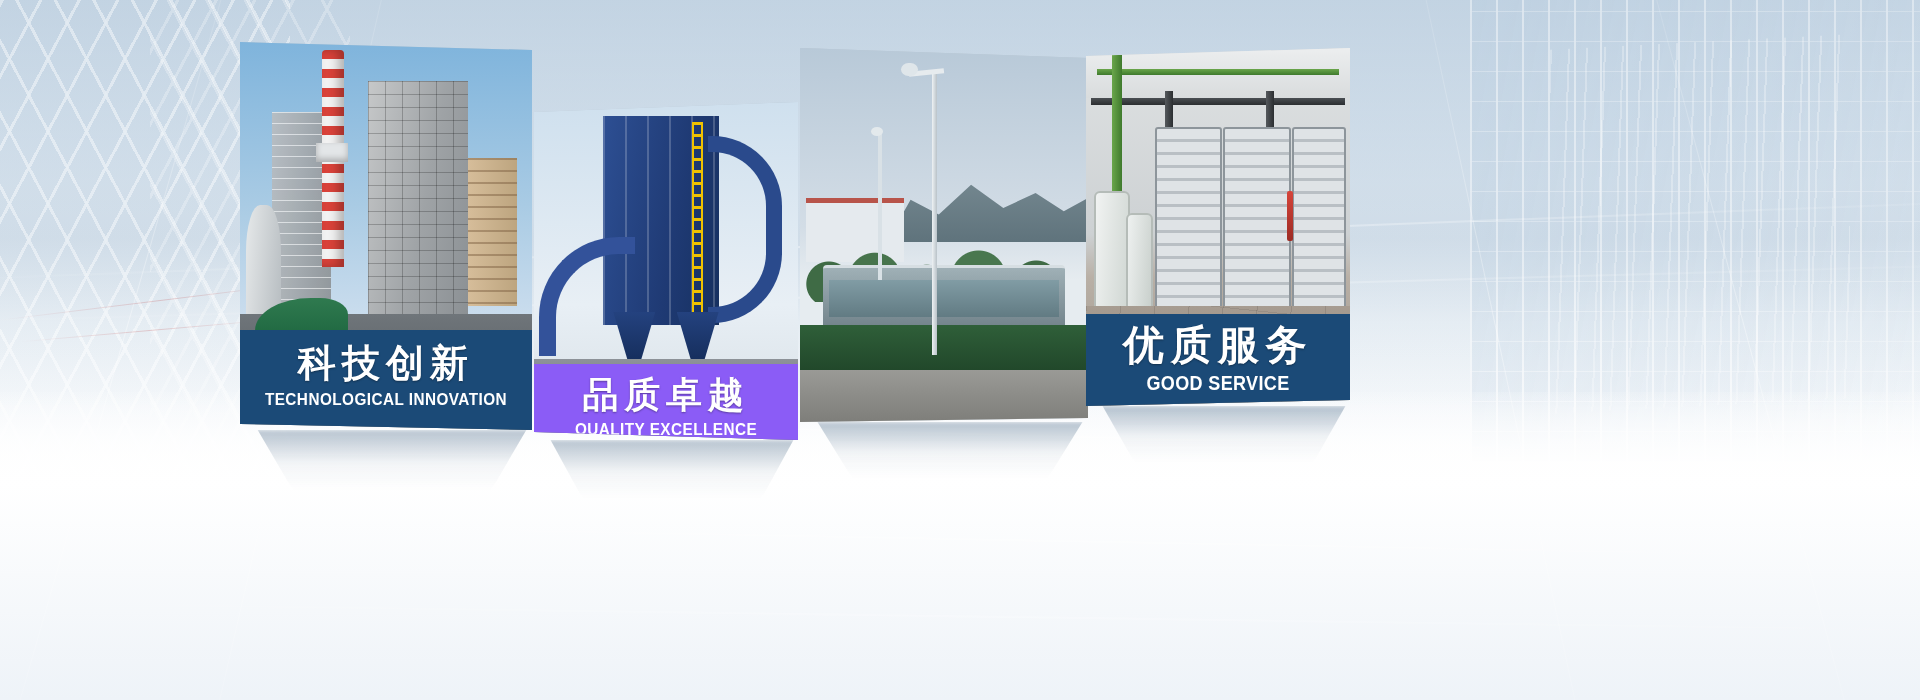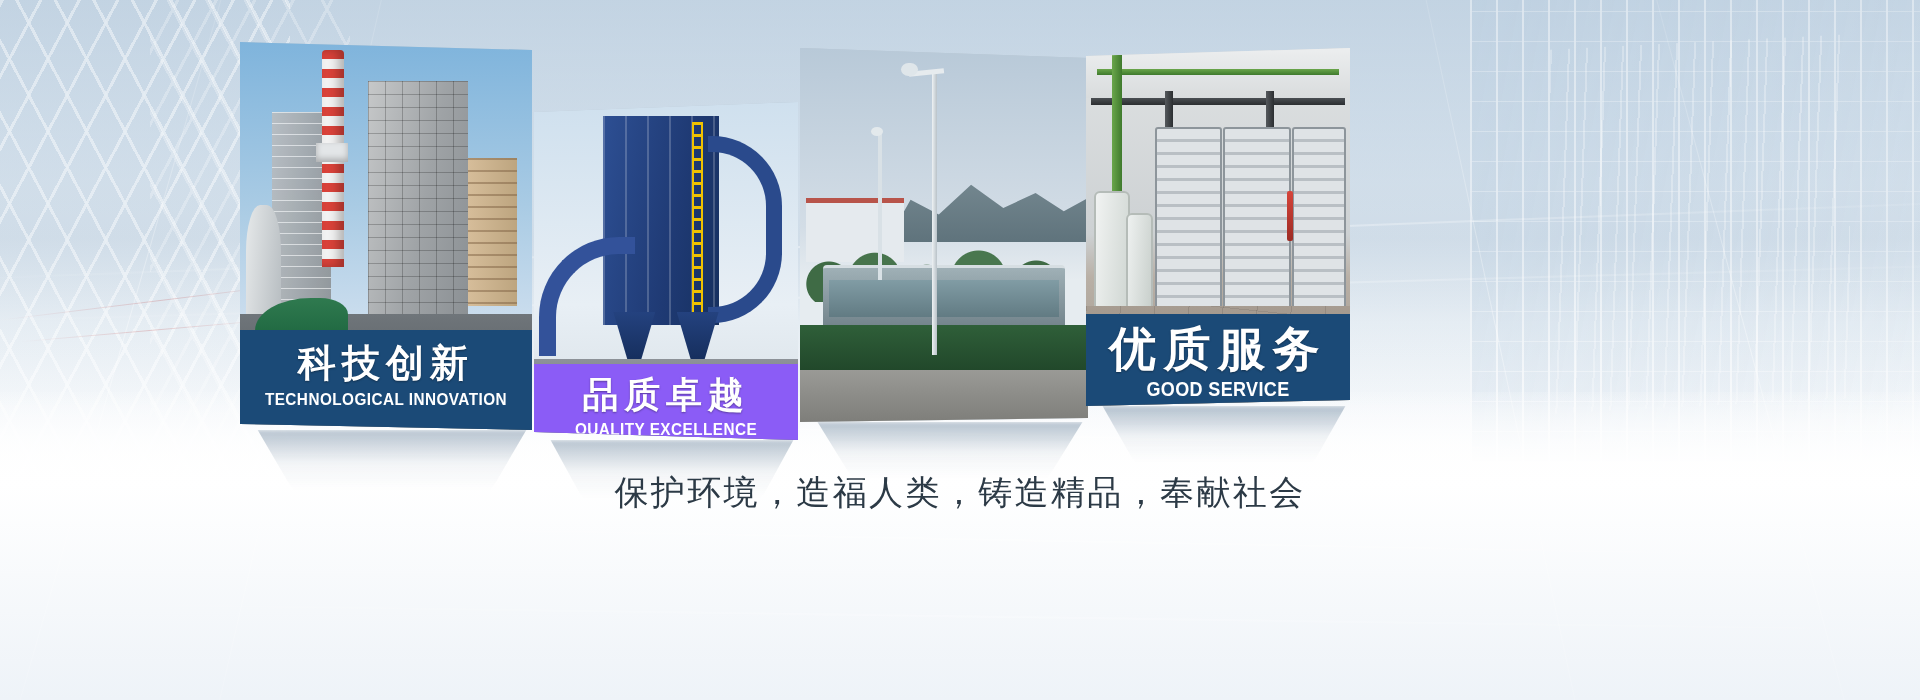--- a/index.html
+++ b/index.html
@@ -429,24 +429,23 @@
         <div class="p4-pipe-dark-c"></div>
         <div class="p4-skid" style="left:26%; width:24%;"></div>
         <div class="p4-skid" style="left:52%; width:24%;"></div>
         <div class="p4-skid" style="left:78%; width:19%;"></div>
         <div class="p4-tank"></div>
         <div class="p4-tank2"></div>
         <div class="p4-redvalve"></div>
         <div class="p4-floor"></div>
       </div>
       <div class="caption" style="height:92px; padding-top:10px; background:#1b4a77;">
-        <div class="cn" style="font-size:47px;">优质服务</div>
+        <div class="cn" style="font-size:41px;">优质服务</div>
         <div class="en" style="font-size:20px; margin-top:5px; letter-spacing:.02em;">GOOD SERVICE</div>
       </div>
     </div>
     <div class="reflect" style="left:1092px; top:406px; width:264px; height:56px;
          clip-path: polygon(4% 0, 96% 0, 84% 100%, 16% 100%);"></div>
 
   </div>
 
-  <div class="slogan">保护环境，造福人类，铸造精品，奉献社会</div>
 
 </div>
 
 </body></html>

